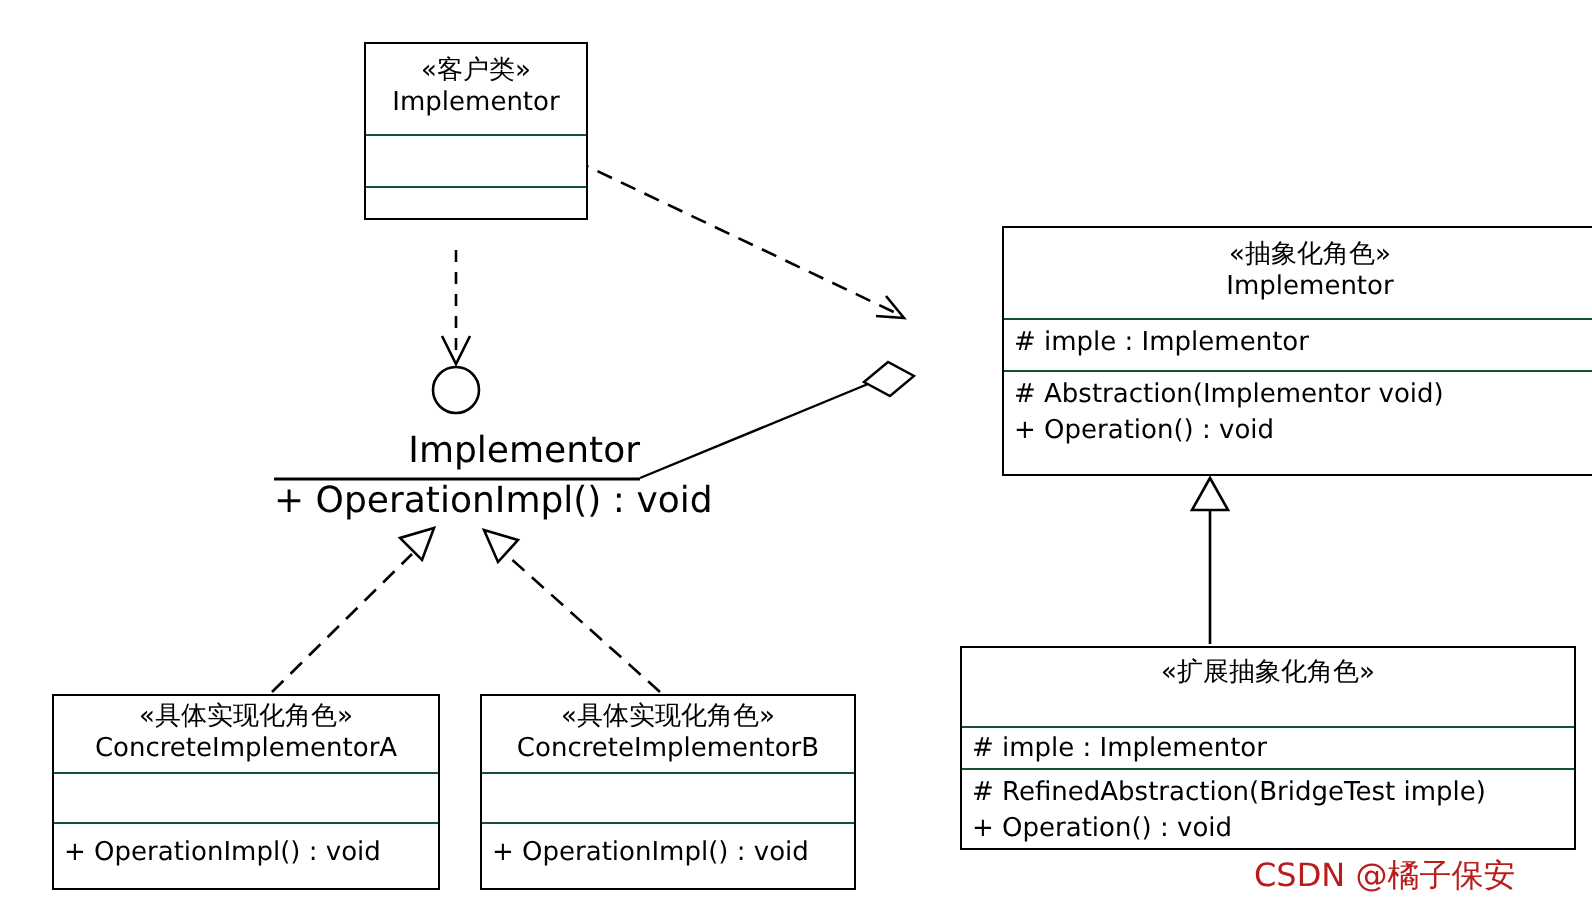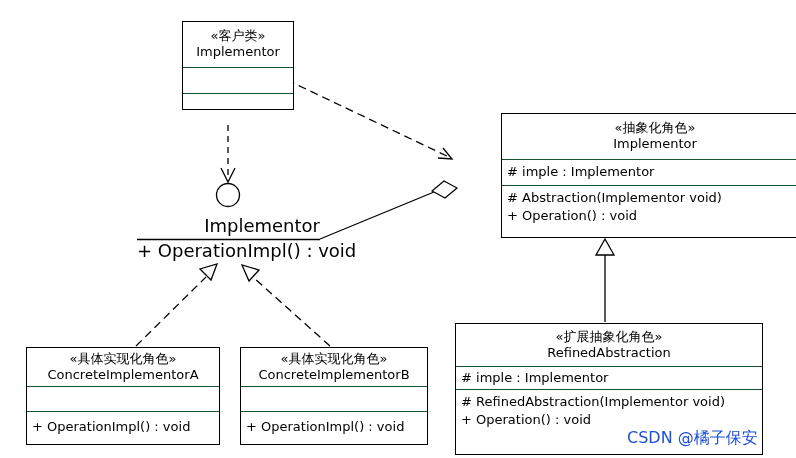--- a/index.html
+++ b/index.html
@@ -17,21 +17,21 @@
   .cmp.grow{flex:1;}
   .name-cmp{text-align:center;line-height:16px;font-size:13px;}
   .stereo,.cname{white-space:nowrap;}
   .member{font-size:13px;line-height:18px;text-align:left;padding:3px 0 0 5px;white-space:nowrap;}
   .member div{white-space:nowrap;}
   .impl-label{
     position:absolute;z-index:2;font-size:18px;line-height:16px;text-align:right;white-space:nowrap;
   }
   .watermark{
     position:absolute;z-index:3;font-size:16px;line-height:20px;white-space:nowrap;
-    color:#1d4ed8;text-shadow:1px 1px 0 #ffffff;text-align:right;
+    color:#b91c1c;text-shadow:1px 1px 0 #ffffff;text-align:right;
   }
 </style>
 </head>
 <body>
 
 <div class="canvas">
 
   <svg class="connectors" viewBox="0 0 796 458" xmlns="http://www.w3.org/2000/svg">
 
     <g stroke="#000" stroke-width="1.3" fill="none">
@@ -110,29 +110,28 @@
     <div class="cmp name-cmp" style="height:38px;padding-top:3px;">
       <div class="stereo">«具体实现化角色»</div>
       <div class="cname">ConcreteImplementorB</div>
     </div>
     <div class="cmp" style="height:25px;"></div>
     <div class="cmp grow member" style="padding-top:6px;">
       <div>+ OperationImpl() : void</div>
     </div>
   </div>
 
-  <div class="uml-class" style="left:455px;top:323px;width:308px;height:132px;">
+  <div class="uml-class" style="left:480px;top:323px;width:308px;height:102px;">
     <div class="cmp name-cmp" style="height:42px;padding-top:5px;">
       <div class="stereo">«扩展抽象化角色»</div>
-      <div class="cname">RefinedAbstraction</div>
     </div>
     <div class="cmp member" style="height:23px;padding-top:2px;">
       <div># imple : Implementor</div>
     </div>
     <div class="cmp grow member">
-      <div># RefinedAbstraction(Implementor void)</div>
+      <div># RefinedAbstraction(BridgeTest imple)</div>
       <div>+ Operation() : void</div>
     </div>
   </div>
 
   <div class="watermark" style="left:627px;top:428px;">CSDN @橘子保安</div>
 
 </div>
 
 </body></html>

